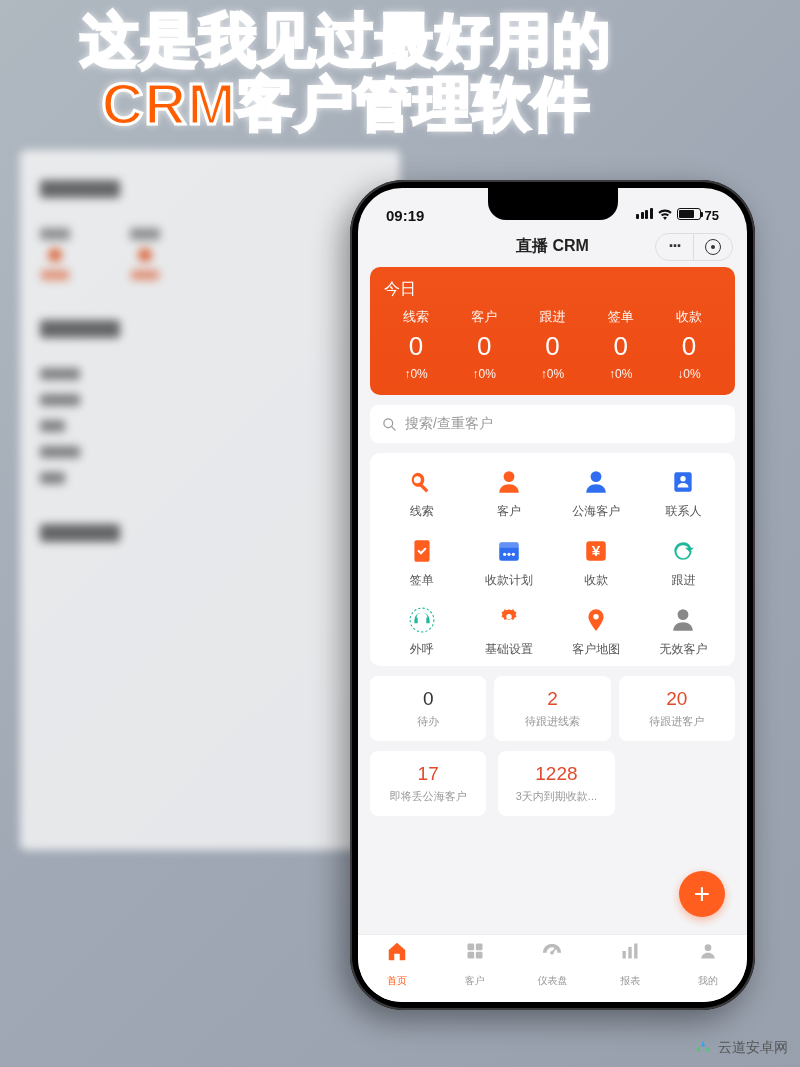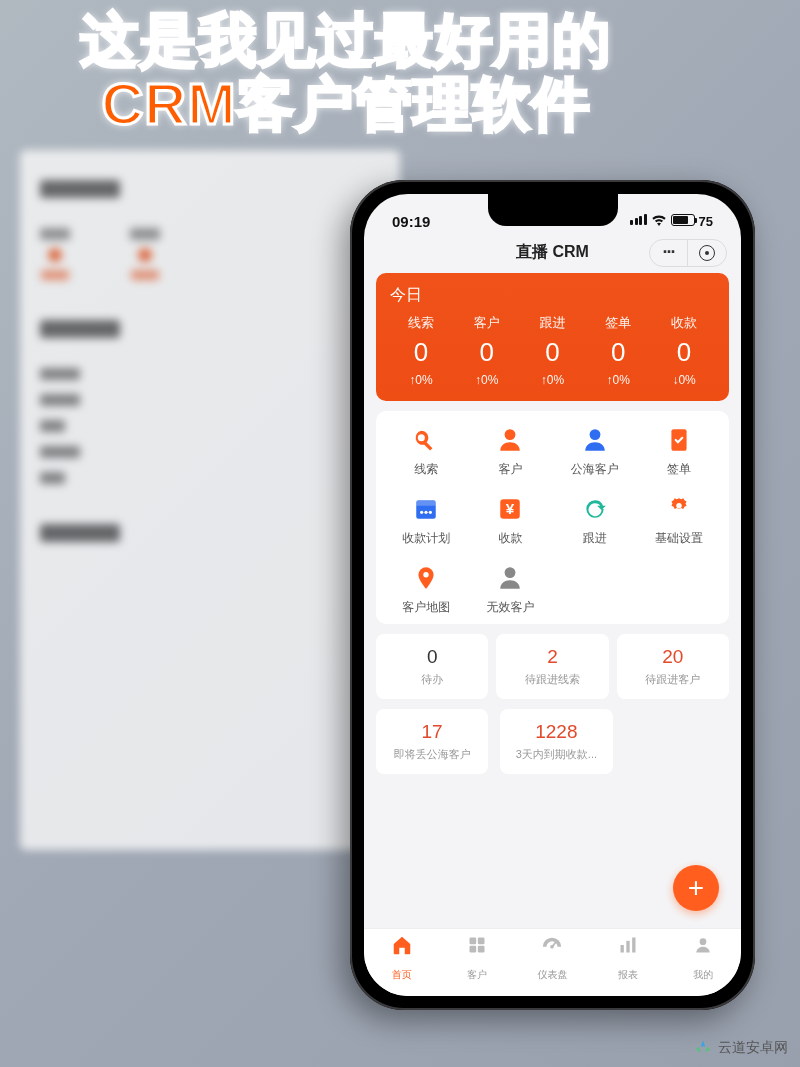--- a/index.html
+++ b/index.html
@@ -27,21 +27,21 @@
     .headline {
       position: absolute; top: 8px; left: 0; width: 692px; text-align: center;
       font-size: 58px; font-weight: 800; color: #ff5e00;
       -webkit-text-stroke: 3px #fff; text-stroke: 3px #fff;
       text-shadow: 0 0 8px #fff, 0 0 2px #fff;
       line-height: 1.1; letter-spacing: 1px; z-index: 5;
     }
 
     .phone {
       position: absolute; top: 180px; left: 350px; width: 405px; height: 830px;
-      background: #000; border-radius: 54px; padding: 14px;
+      background: #000; border-radius: 54px; padding: 8px;
       box-shadow: -8px 10px 30px rgba(0,0,0,0.4), inset 0 0 0 2px #3a3a3c;
       z-index: 10;
     }
     .screen {
       width: 100%; height: 100%; background: #f4f4f6; border-radius: 44px;
       overflow: hidden; position: relative; display: flex; flex-direction: column;
     }
     .notch {
       position: absolute; top: 0; left: 50%; transform: translateX(-50%);
       width: 130px; height: 32px; background: #000;
@@ -228,20 +228,27 @@
        <div class="stat-delta">↑0%</div>
      </div>
             <div class="stat-col">
        <div class="stat-name">收款</div>
        <div class="stat-val">0</div>
        <div class="stat-delta">↓0%</div>
      </div>
           </div>
       </div>
 
+      <div class="search-bar">
+        <svg class="search-icon-svg" viewBox="0 0 24 24">
+          <circle cx="10" cy="10" r="7" fill="none" stroke="#999" stroke-width="2"></circle>
+          <line x1="15" y1="15" x2="21" y2="21" stroke="#999" stroke-width="2" stroke-linecap="round"></line>
+        </svg>
+        <span>搜索/查重客户</span>
+      </div>
 
       <div class="grid-card" id="grid">
           <div class="grid-item">
        <div class="grid-icon">
               <svg viewBox="0 0 24 24" width="28" height="28">
                 <path d="M8 4a6 6 0 016 6c0 1.5-.6 2.9-1.5 4l5 5-2 2-5-5A6 6 0 118 4z" fill="#ff5e1f"></path>
                 <circle cx="8" cy="10" r="3" fill="#fff"></circle>
               </svg>
             </div>
        <div class="grid-label">线索</div>
@@ -256,20 +263,30 @@
        <div class="grid-label">客户</div>
      </div>
           <div class="grid-item">
        <div class="grid-icon">
               <svg viewBox="0 0 24 24" width="26" height="26">
                 <circle cx="12" cy="7" r="5" fill="#2f6df1"></circle>
                 <path d="M3 22c0-5 4-8 9-8s9 3 9 8z" fill="#2f6df1"></path>
               </svg>
             </div>
        <div class="grid-label">公海客户</div>
+     </div>
+          <div class="grid-item">
+       <div class="grid-icon">
+              <svg viewBox="0 0 24 24" width="26" height="26">
+                <rect x="4" y="3" width="16" height="18" rx="2" fill="#2f6df1"></rect>
+                <circle cx="12" cy="9" r="2.5" fill="#fff"></circle>
+                <path d="M7 17c0-2.5 2-4 5-4s5 1.5 5 4z" fill="#fff"></path>
+              </svg>
+            </div>
+       <div class="grid-label">联系人</div>
      </div>
           <div class="grid-item">
        <div class="grid-icon">
               <svg viewBox="0 0 24 24" width="26" height="26">
                 <rect x="5" y="2" width="14" height="20" rx="2" fill="#ff5e1f"></rect>
                 <path d="M9 12l2 2 4-4" stroke="#fff" stroke-width="2" fill="none" stroke-linecap="round"></path>
               </svg>
             </div>
        <div class="grid-label">签单</div>
      </div>
@@ -294,20 +311,29 @@
             </div>
        <div class="grid-label">收款</div>
      </div>
           <div class="grid-item">
        <div class="grid-icon">
               <svg viewBox="0 0 24 24" width="26" height="26">
                 <path d="M12 4a8 8 0 017.4 5H22l-4 4-4-4h2.8A6 6 0 1018 12h2a8 8 0 11-8-8z" fill="#1fb89a"></path>
               </svg>
             </div>
        <div class="grid-label">跟进</div>
+     </div>
+          <div class="grid-item">
+       <div class="grid-icon">
+              <svg viewBox="0 0 24 24" width="26" height="26">
+                <circle cx="12" cy="12" r="11" fill="none" stroke="#1fb89a" stroke-width="1" stroke-dasharray="2 2"></circle>
+                <path d="M12 5a7 7 0 00-7 7v3h3v-5h-1a5 5 0 0110 0h-1v5h3v-3a7 7 0 00-7-7z" fill="#1fb89a"></path>
+              </svg>
+            </div>
+       <div class="grid-label">外呼</div>
      </div>
           <div class="grid-item">
        <div class="grid-icon">
               <svg viewBox="0 0 24 24" width="26" height="26">
                 <path d="M12 2l2 1 2-1 1 2 2 1-1 2 1 2-2 1-1 2-2-1-2 1-2-1-2 1-1-2-2-1 1-2-1-2 2-1 1-2 2 1z" fill="#ff5e1f"></path>
                 <circle cx="12" cy="9" r="2.5" fill="#fff"></circle>
               </svg>
             </div>
        <div class="grid-label">基础设置</div>
      </div>

